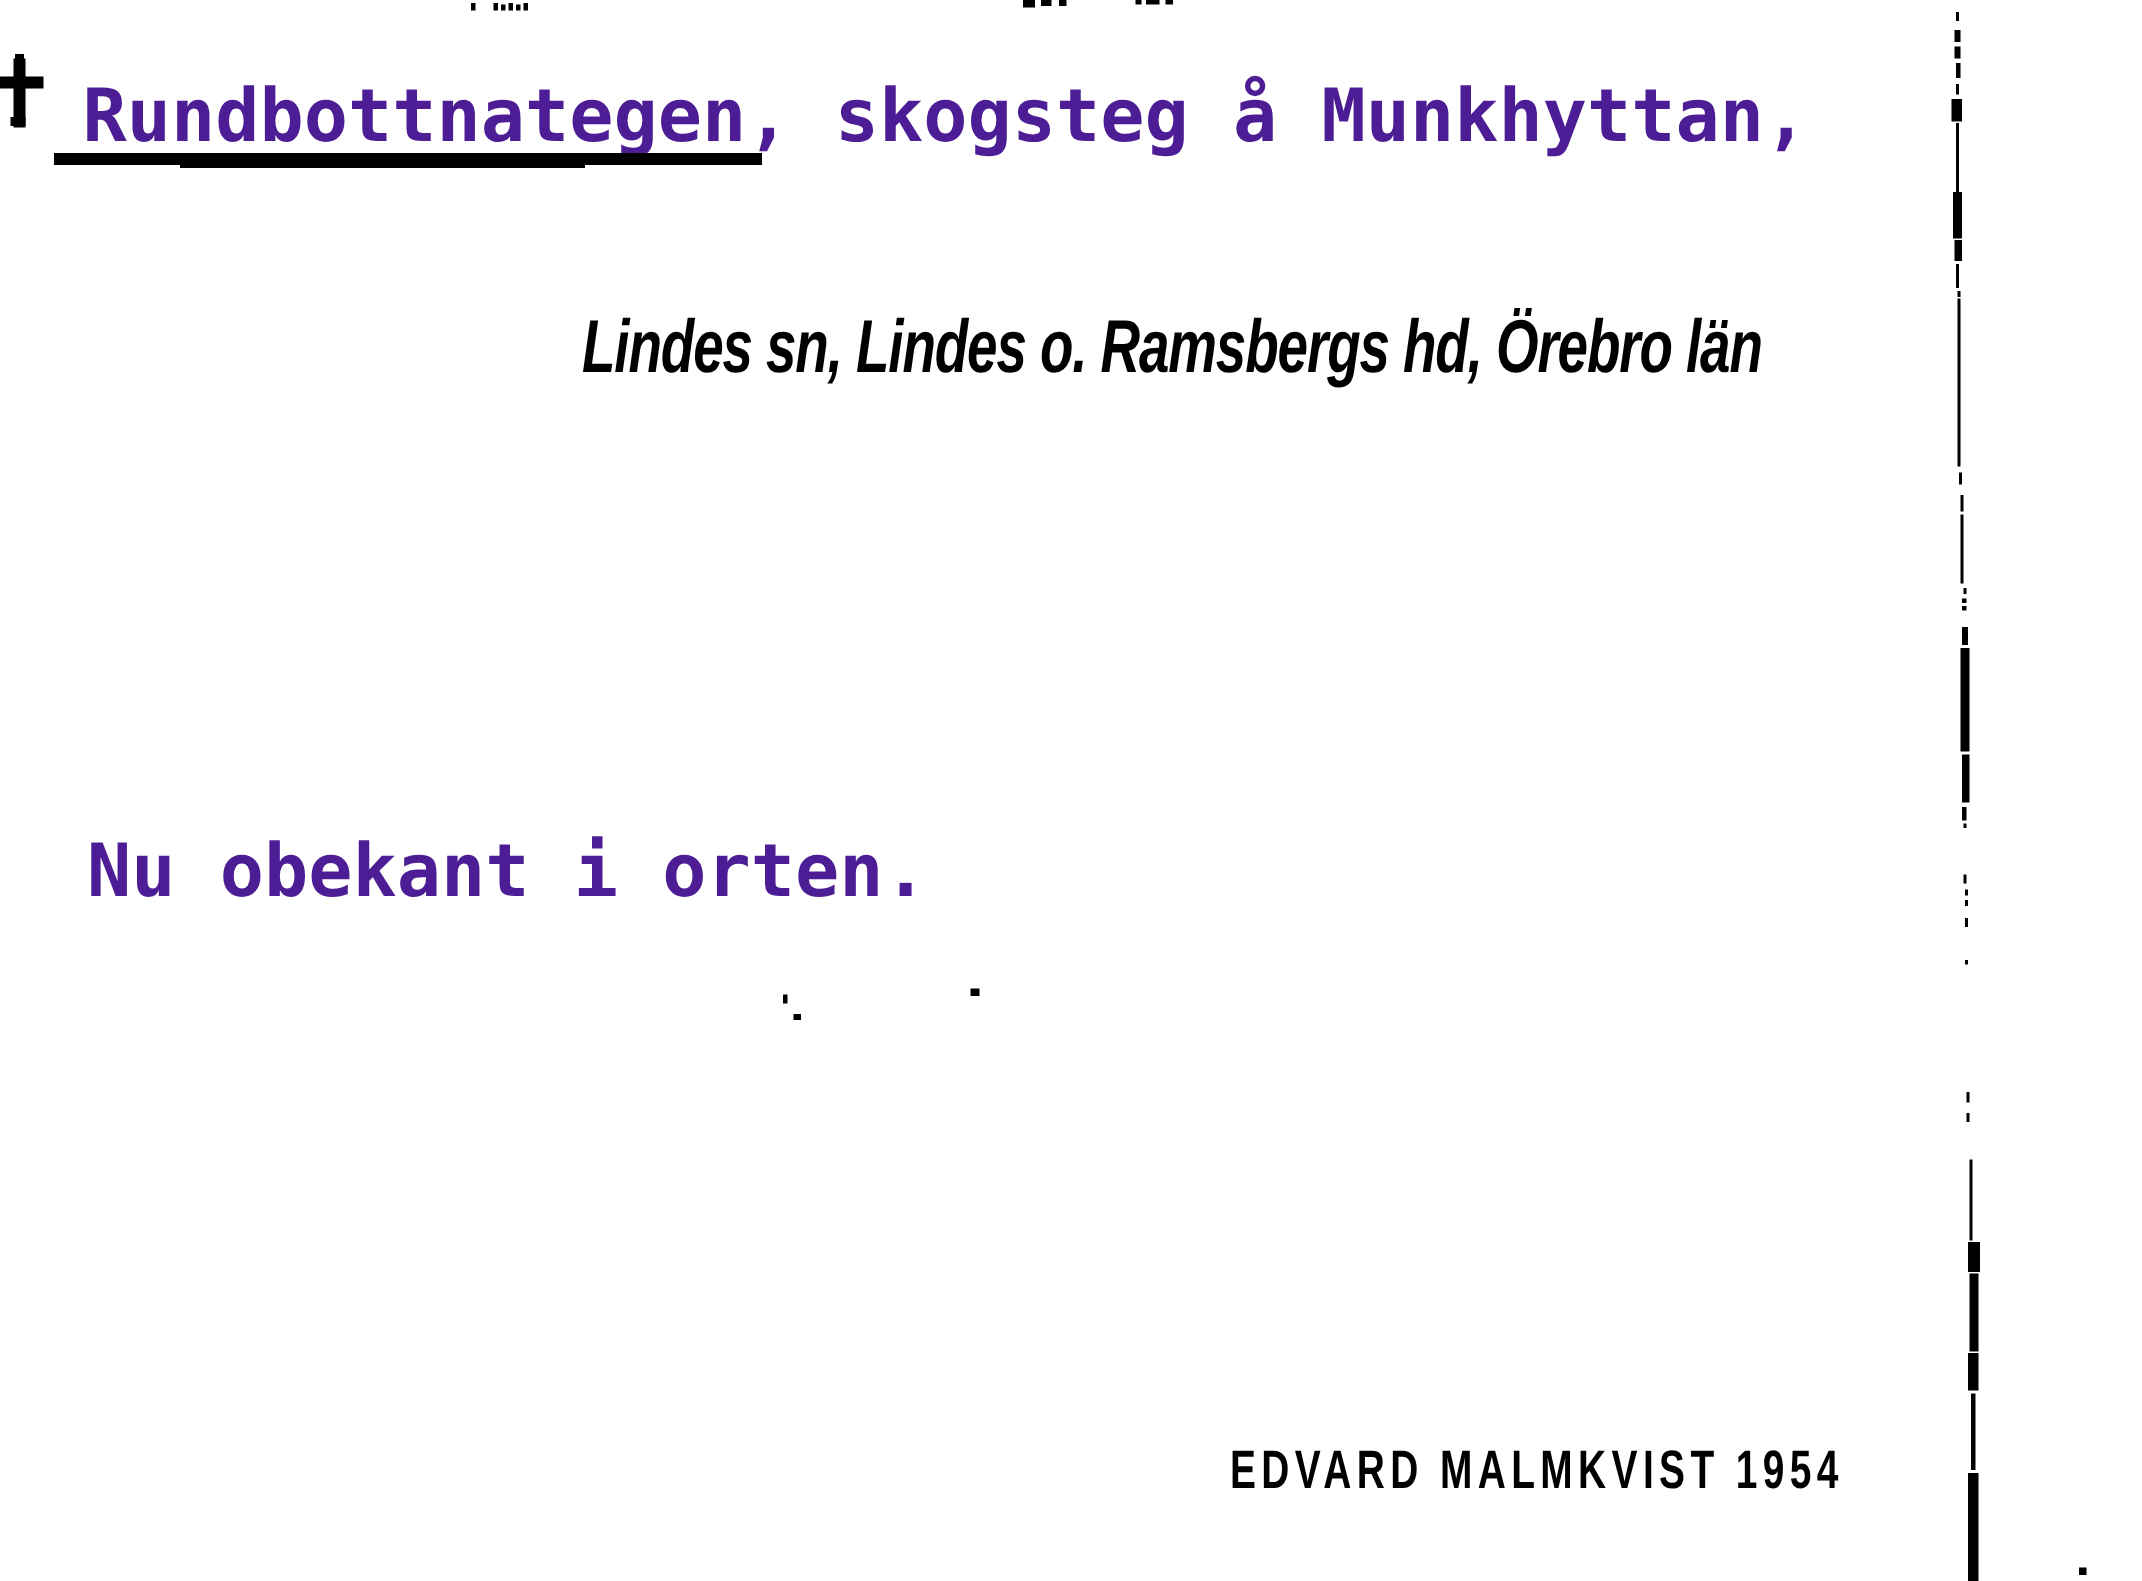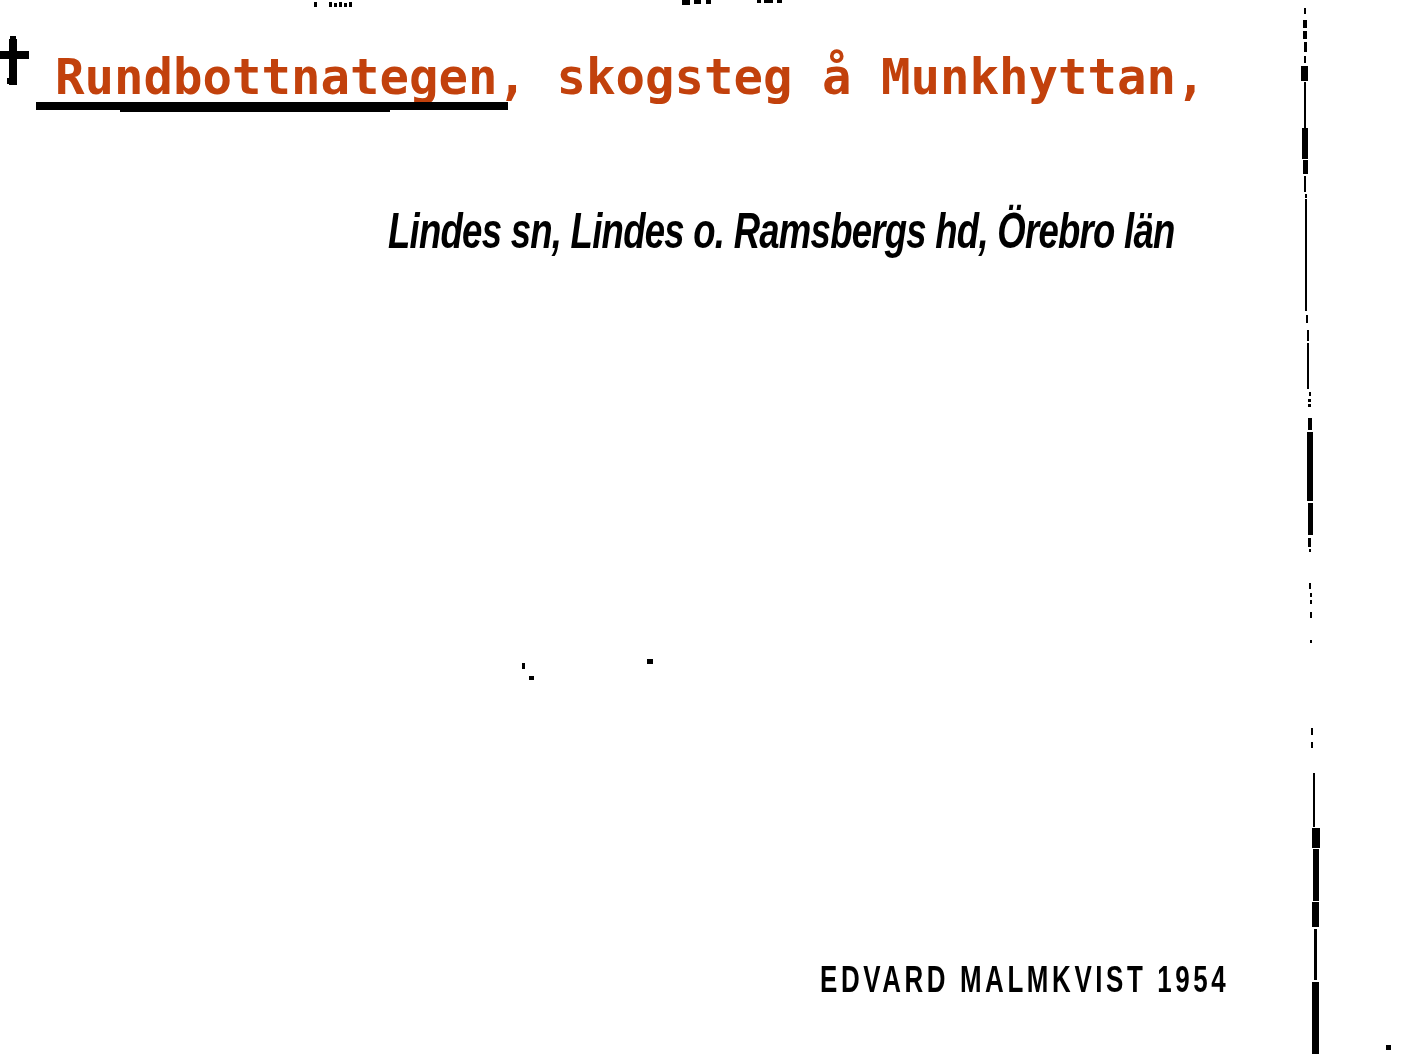--- a/index.html
+++ b/index.html
@@ -16,21 +16,21 @@
     overflow: hidden;
   }
   .tw {
     position: absolute;
     font-family: "DejaVu Sans Mono", "Liberation Mono", monospace;
     font-weight: bold;
     font-size: 49px;
     line-height: 49px;
     white-space: pre;
     letter-spacing: 0px;
-    color: #c2410c;
+    color: #4c1d95;
   }
   .headline { left: 55px; top: 53px; }
   .note1 { left: 57px; top: 462px; }
   .note2 { left: 58px; top: 556px; }
   .stamp {
     position: absolute;
     left: 388px;
     top: 206px;
     font-family: "Liberation Sans", sans-serif;
     font-weight: bold;
@@ -100,20 +100,21 @@
     <rect x="0" y="15" width="29" height="8" fill="#000"></rect>
     <rect x="7" y="42" width="10" height="6" fill="#000"></rect>
   </svg>
 
   <div class="tw headline"><span>Rundbottnategen</span><span>, skogsteg å Munkhyttan,</span></div>
   <div class="underline-main"></div>
   <div class="underline-blot"></div>
 
   <div class="stamp">Lindes sn, Lindes o. Ramsbergs hd, Örebro län</div>
 
+  <div class="tw note2">Nu obekant i orten.</div>
 
   <div class="signature">EDVARD MALMKVIST 1954</div>
 
   <svg class="overlay-svg" viewBox="0 0 1428 1054" xmlns="http://www.w3.org/2000/svg" aria-hidden="true">
     <g fill="#000">
       <rect x="1304" y="8" width="2" height="6"></rect>
       <rect x="1303" y="20" width="4" height="8"></rect>
       <rect x="1303" y="31" width="4" height="8"></rect>
       <rect x="1304" y="42" width="3" height="10"></rect>
       <rect x="1304" y="56" width="2" height="7"></rect>

